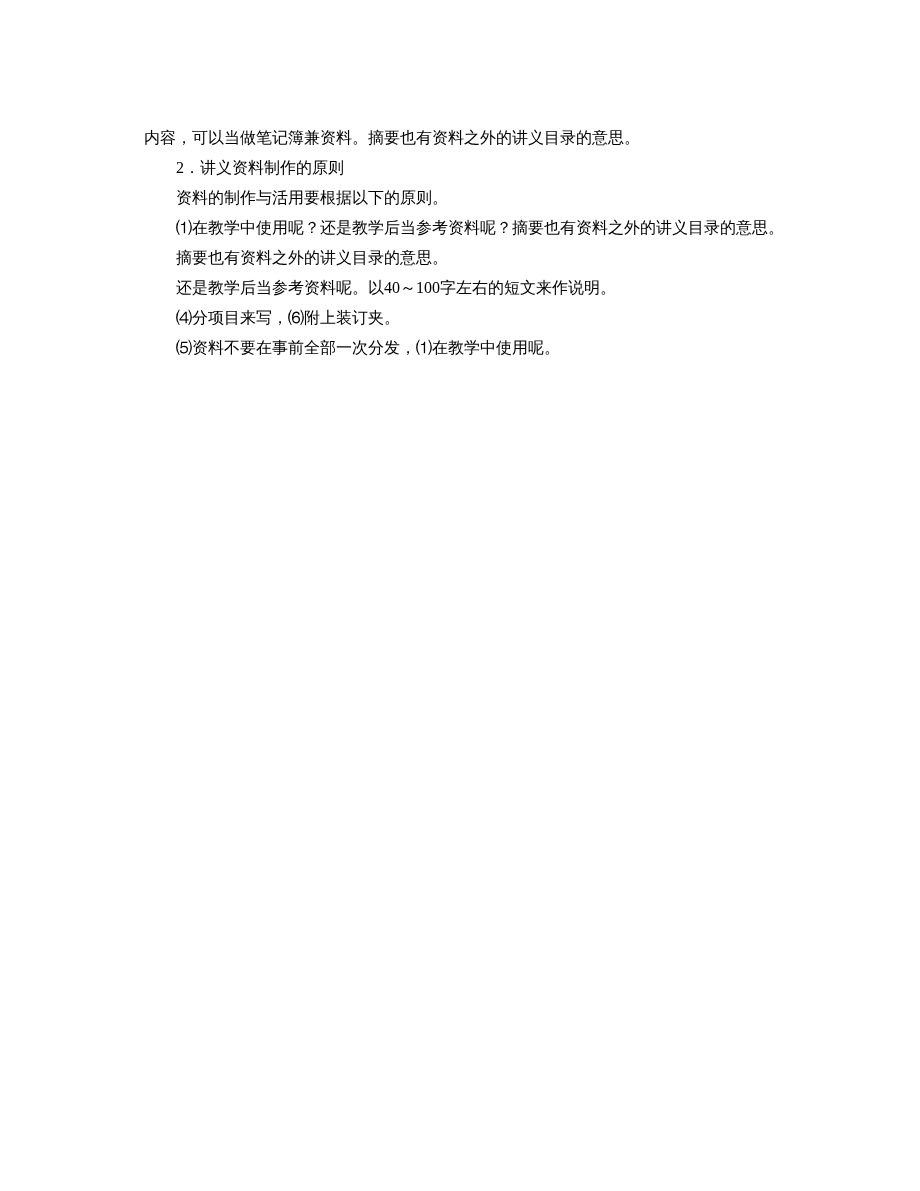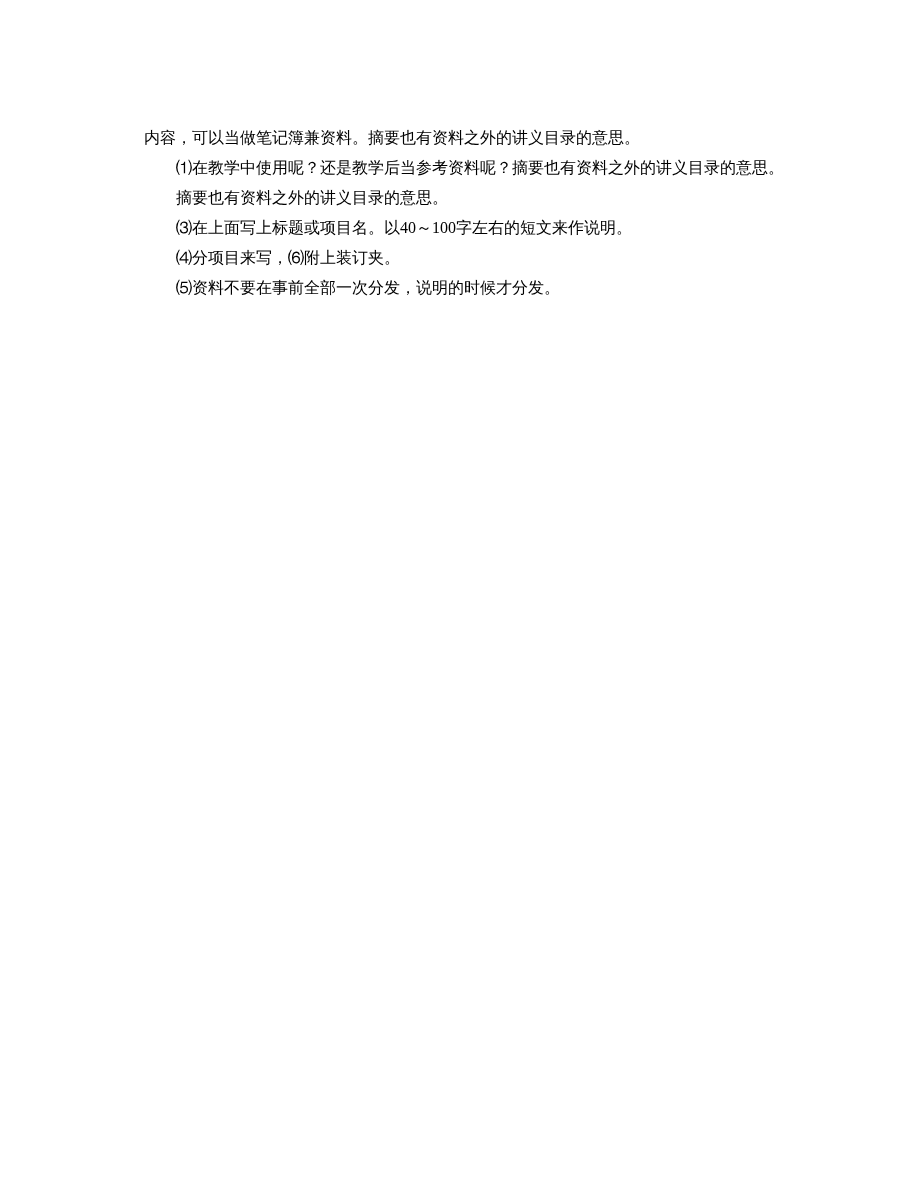--- a/index.html
+++ b/index.html
@@ -29,18 +29,20 @@
     .para-indent {
       text-indent: 2em;
       margin-bottom: 0;
     }
   </style>
 </head>
 <body>
 
 <div class="content">
   <p class="para-first">内容，可以当做笔记簿兼资料。摘要也有资料之外的讲义目录的意思。</p>
+  <p class="para-indent">2．讲义资料制作的原则</p>
+  <p class="para-indent">资料的制作与活用要根据以下的原则。</p>
   <p class="para-indent">⑴在教学中使用呢？还是教学后当参考资料呢？摘要也有资料之外的讲义目录的意思。</p>
   <p class="para-indent">摘要也有资料之外的讲义目录的意思。</p>
-  <p class="para-indent">⑶在上面写上标题或项目名。以40～100字左右的短文来作说明。</p>
+  <p class="para-indent">还是教学后当参考资料呢。以40～100字左右的短文来作说明。</p>
   <p class="para-indent">⑷分项目来写，⑹附上装订夹。</p>
-  <p class="para-indent">⑸资料不要在事前全部一次分发，说明的时候才分发。</p>
+  <p class="para-indent">⑸资料不要在事前全部一次分发，⑴在教学中使用呢。</p>
 </div>
 
 </body></html>

